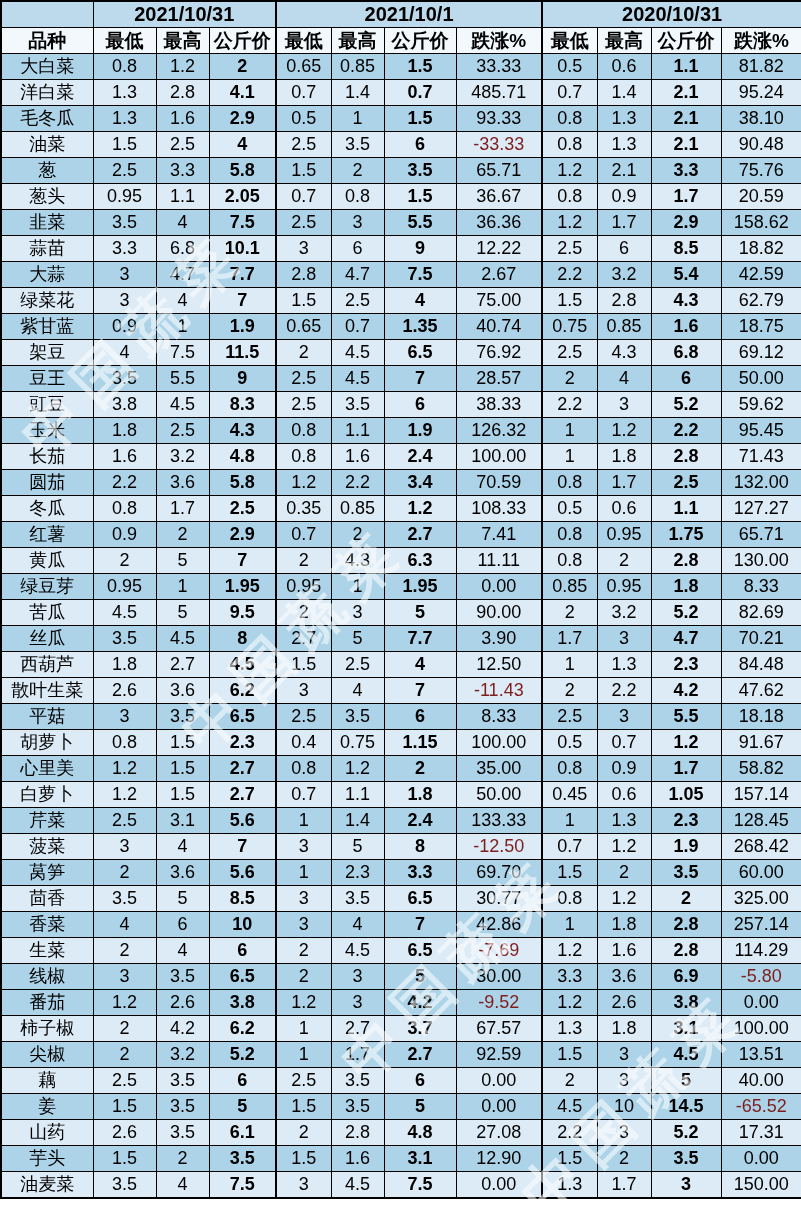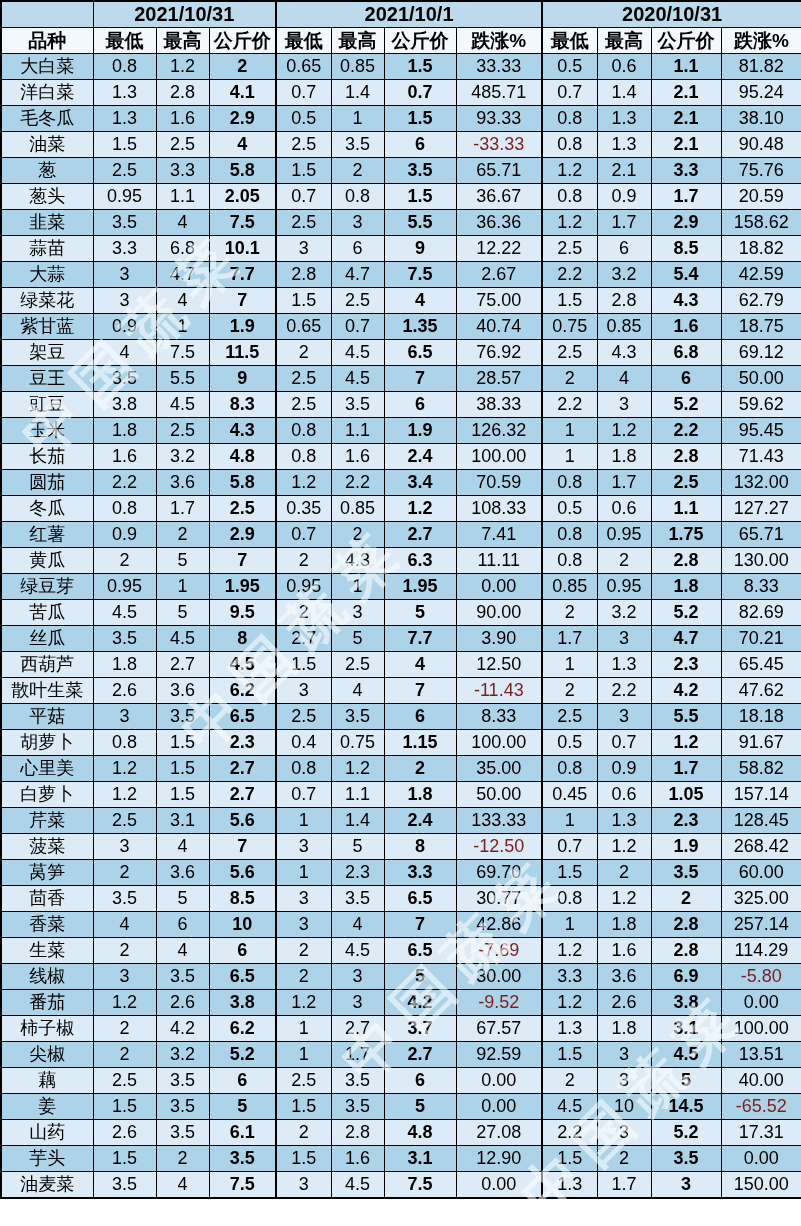--- a/index.html
+++ b/index.html
@@ -400,21 +400,21 @@
           <td>1.8</td>
           <td>2.7</td>
           <td class="bold">4.5</td>
           <td class="gs">1.5</td>
           <td>2.5</td>
           <td class="bold">4</td>
           <td>12.50</td>
           <td class="gs">1</td>
           <td>1.3</td>
           <td class="bold">2.3</td>
-          <td>65.45</td>
+          <td>84.48</td>
         </tr>
         <tr class="light">
           <td class="name">散叶生菜</td>
           <td>2.6</td>
           <td>3.6</td>
           <td class="bold">6.2</td>
           <td class="gs">3</td>
           <td>4</td>
           <td class="bold">7</td>
           <td class="neg">-11.43</td>

